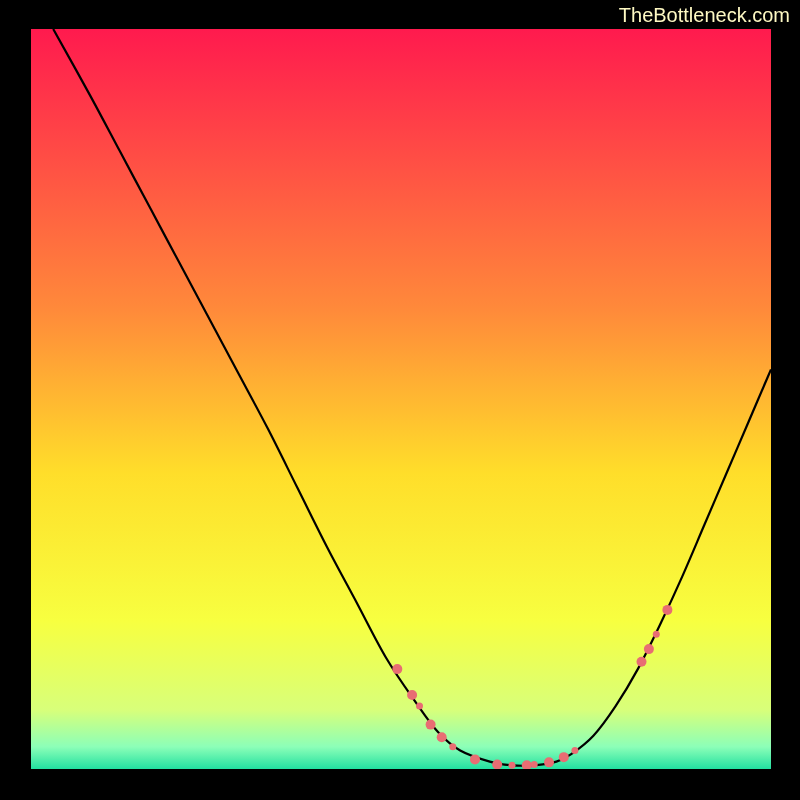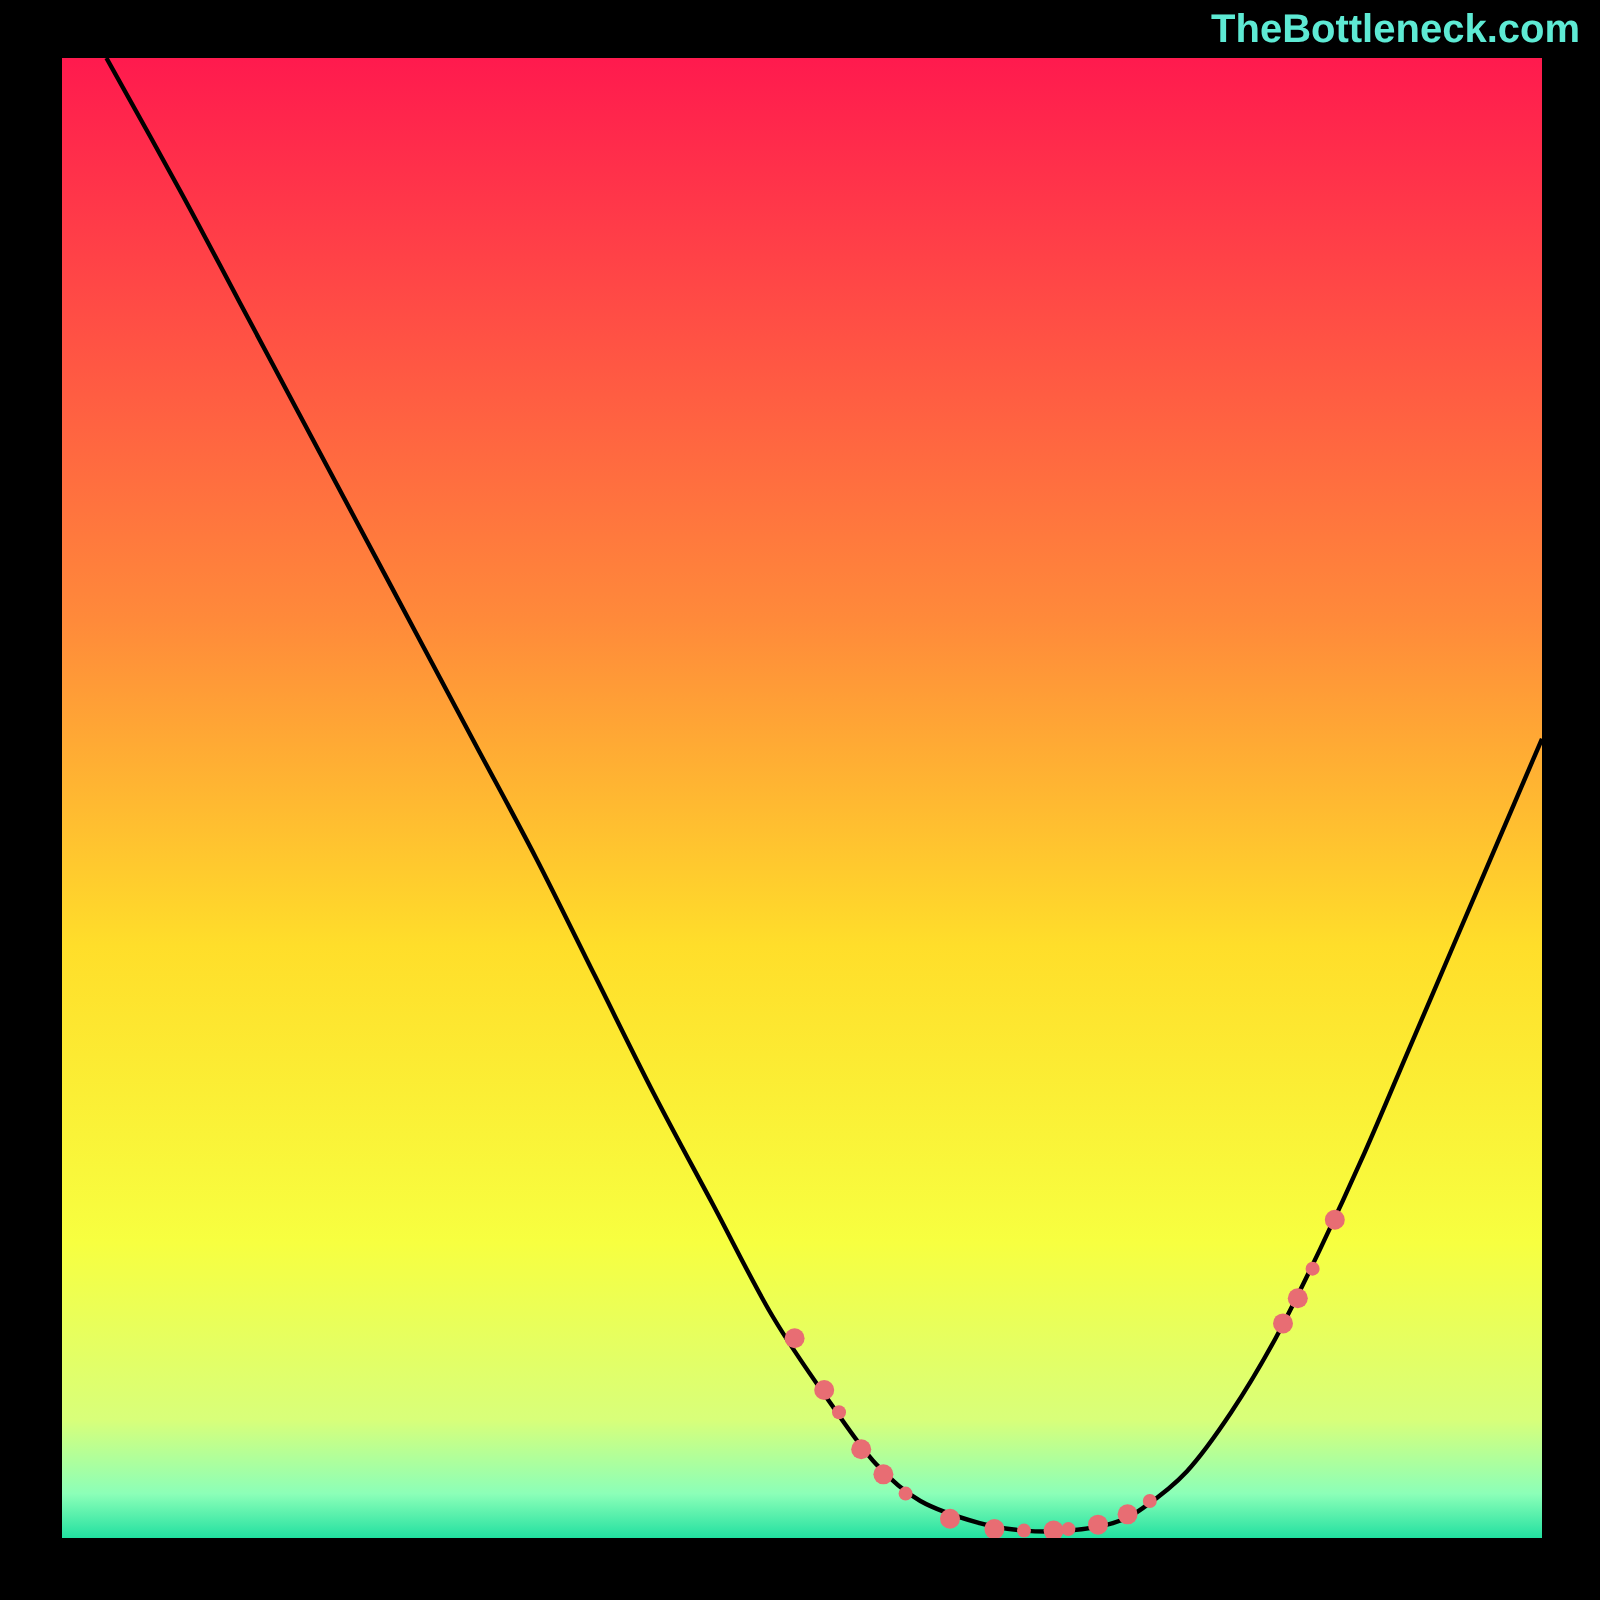--- a/index.html
+++ b/index.html
@@ -4,22 +4,22 @@
 <style>
   * { margin: 0; padding: 0; box-sizing: border-box; }
   html, body { width: 800px; height: 800px; background: #000; overflow: hidden; }
   .container { position: relative; width: 800px; height: 800px; }
   .watermark {
     position: absolute;
     top: 4px;
     right: 10px;
     font-family: Arial, sans-serif;
     font-size: 20px;
-    font-weight: bold;
-    color: #5eead4;
+    font-weight: normal;
+    color: #fef9c3;
     z-index: 10;
   }
   .plot-area {
     position: absolute;
     left: 31px;
     top: 29px;
     width: 740px;
     height: 740px;
   }
   svg { display: block; }

